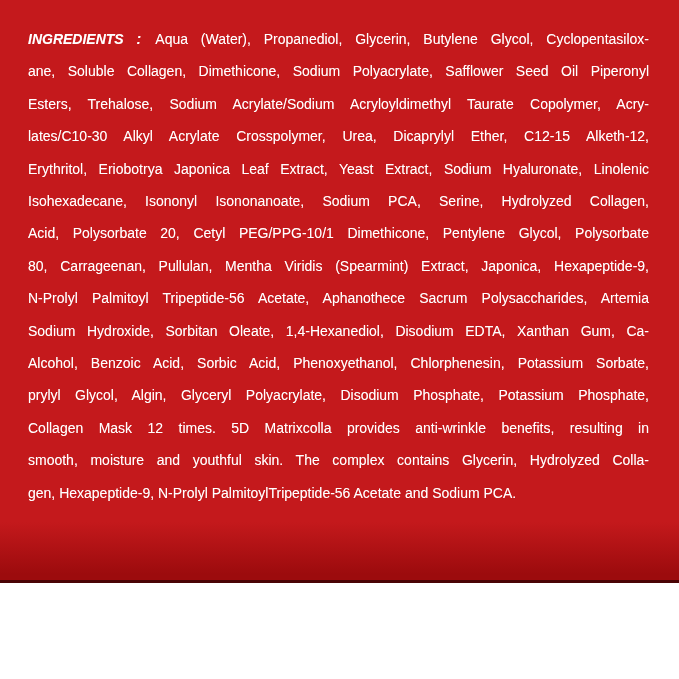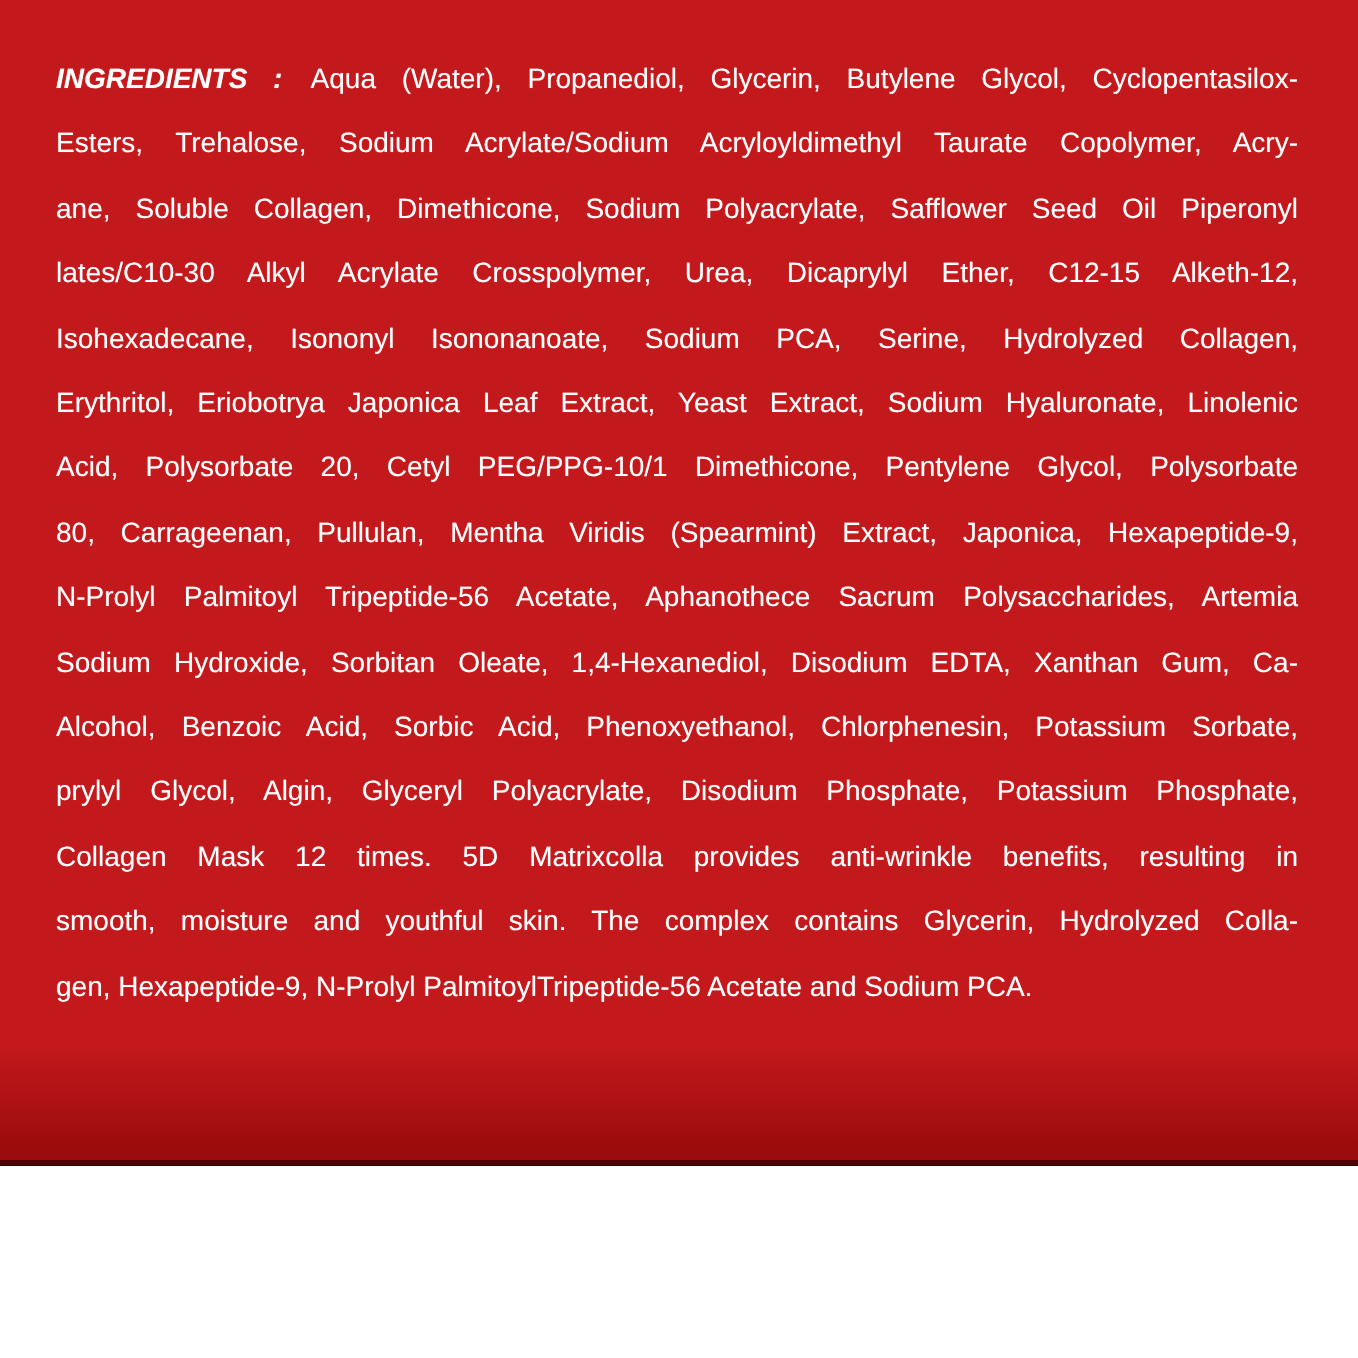--- a/index.html
+++ b/index.html
@@ -56,25 +56,25 @@
 </head>
 <body>
 
 <div class="canvas">
   <div class="red-panel">
     <div class="line first">
       <span class="heading-label">INGREDIENTS :</span>
       <span>Aqua (Water), Propanediol, Glycerin, Butylene Glycol, Cyclopentasilox-</span>
     </div>
     <div>
+        <div class="line">ane, Soluble Collagen, Dimethicone, Sodium Polyacrylate, Safflower Seed Oil Piperonyl</div>
         <div class="line">Esters, Trehalose, Sodium Acrylate/Sodium Acryloyldimethyl Taurate Copolymer, Acry-</div>
-        <div class="line">ane, Soluble Collagen, Dimethicone, Sodium Polyacrylate, Safflower Seed Oil Piperonyl</div>
         <div class="line">lates/C10-30 Alkyl Acrylate Crosspolymer, Urea, Dicaprylyl Ether, C12-15 Alketh-12,</div>
+        <div class="line">Erythritol, Eriobotrya Japonica Leaf Extract, Yeast Extract, Sodium Hyaluronate, Linolenic</div>
         <div class="line">Isohexadecane, Isononyl Isononanoate, Sodium PCA, Serine, Hydrolyzed Collagen,</div>
-        <div class="line">Erythritol, Eriobotrya Japonica Leaf Extract, Yeast Extract, Sodium Hyaluronate, Linolenic</div>
         <div class="line">Acid, Polysorbate 20, Cetyl PEG/PPG-10/1 Dimethicone, Pentylene Glycol, Polysorbate</div>
         <div class="line">80, Carrageenan, Pullulan, Mentha Viridis (Spearmint) Extract, Japonica, Hexapeptide-9,</div>
         <div class="line">N-Prolyl Palmitoyl Tripeptide-56 Acetate, Aphanothece Sacrum Polysaccharides, Artemia</div>
         <div class="line">Sodium Hydroxide, Sorbitan Oleate, 1,4-Hexanediol, Disodium EDTA, Xanthan Gum, Ca-</div>
         <div class="line">Alcohol, Benzoic Acid, Sorbic Acid, Phenoxyethanol, Chlorphenesin, Potassium Sorbate,</div>
         <div class="line">prylyl Glycol, Algin, Glyceryl Polyacrylate, Disodium Phosphate, Potassium Phosphate,</div>
         <div class="line">Collagen Mask 12 times. 5D Matrixcolla provides anti-wrinkle benefits, resulting in</div>
         <div class="line">smooth, moisture and youthful skin. The complex contains Glycerin, Hydrolyzed Colla-</div>
         <div class="line last">gen, Hexapeptide-9, N-Prolyl PalmitoylTripeptide-56 Acetate and Sodium PCA.</div>
       </div>

